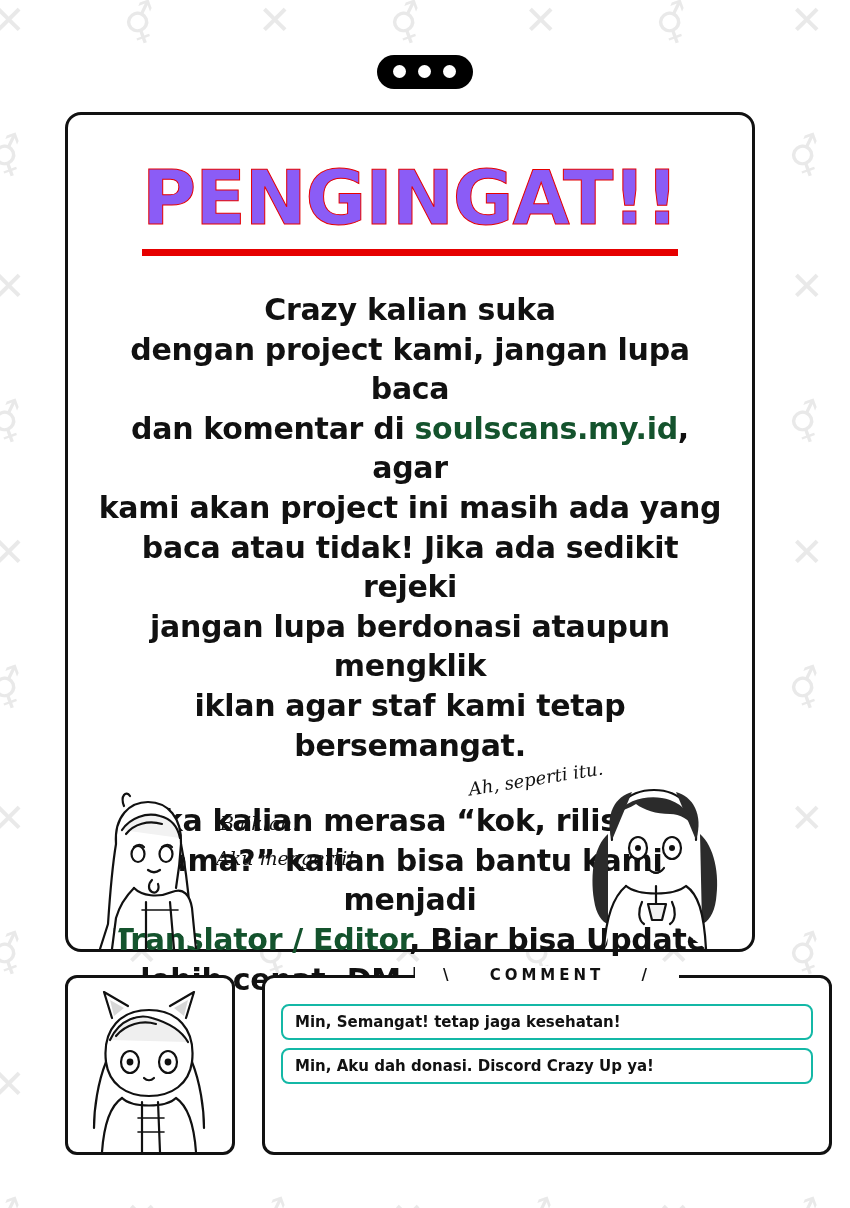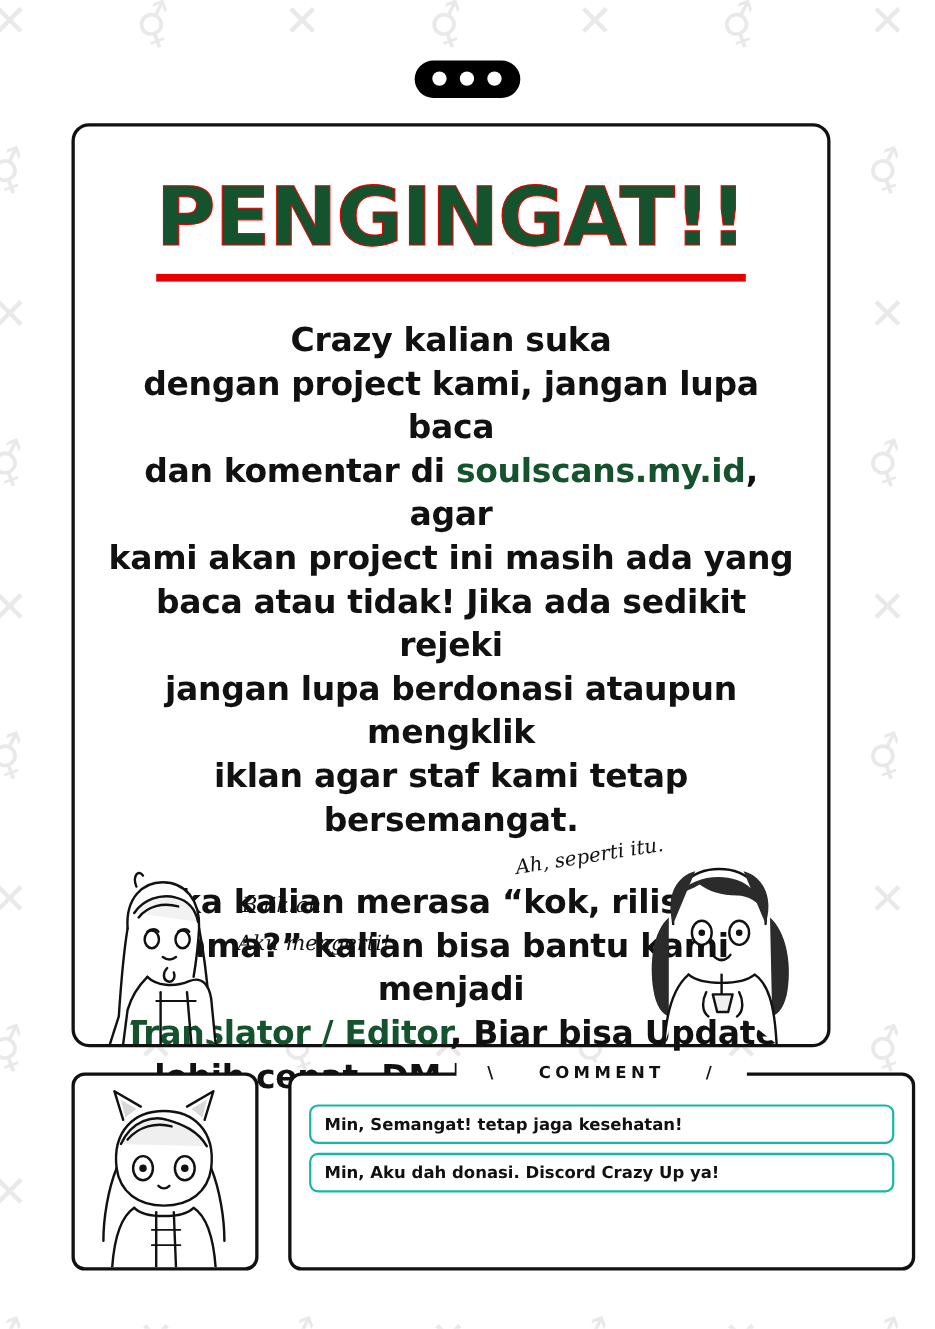--- a/index.html
+++ b/index.html
@@ -69,21 +69,21 @@
     box-sizing: border-box;
     z-index: 2;
   }
 
   #headline-wrap {
     text-align: center;
     margin-top: 46px;
   }
   #headline {
     display: inline-block;
-    color: #14532d;
+    color: #8b5cf6;
     font-family: "DejaVu Sans", sans-serif;
     font-weight: 900;
     font-size: 74px;
     letter-spacing: -1px;
     line-height: 1;
     padding-bottom: 14px;
     border-bottom: 7px solid #e60000;
     -webkit-text-stroke: 1px #e60000;
   }
 

